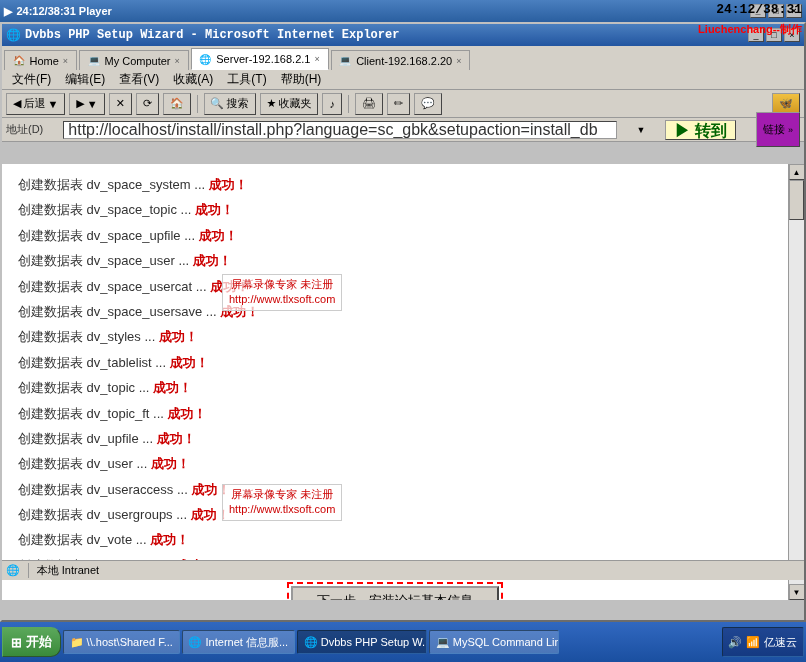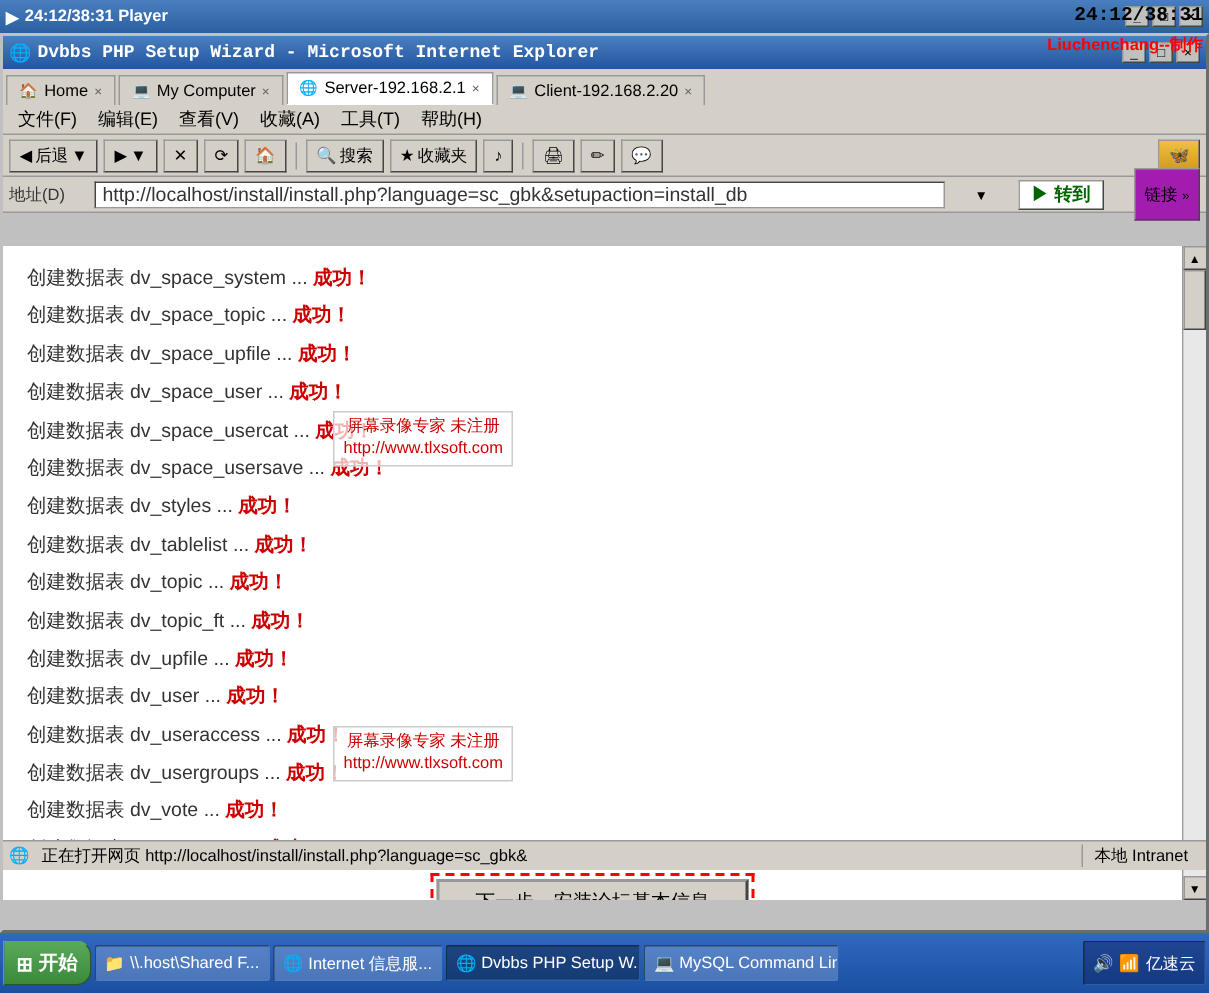--- a/index.html
+++ b/index.html
@@ -155,30 +155,30 @@
       padding: 0 4px;
       gap: 20px;
       border-bottom: 1px solid #999;
     }
     .address-label { font-size: 11px; color: #333; white-space: nowrap; }
     .address-input {
       flex: 1;
       height: 18px;
       border: 1px inset #999;
       background: white;
-      font-size: 13px;
+      font-size: 16px;
       padding: 0 4px;
       color: #333;
     }
     .address-go-btn {
       height: 20px;
       padding: 0 8px;
-      background: #ffffff;
+      background: #fef9c3;
       border: 1px outset #999;
-      font-size: 12px;
+      font-size: 16px;
       cursor: pointer;
       color: #006400;
       font-weight: bold;
     }
     .address-links-btn {
       height: 35px;
       padding: 0 6px;
       background: #a21caf;
       border: 1px outset #999;
       font-size: 11px;
@@ -514,21 +514,20 @@
         <div class="scrollbar-btn">▲</div>
         <div class="scrollbar-track">
           <div class="scrollbar-thumb"></div>
         </div>
         <div class="scrollbar-btn">▼</div>
       </div>
     </div>
 
     <div class="status-bar">
       <span>🌐</span>
-      <span class="status-text">正在打开网页 http://localhost/install/install.php?language=sc_gbk&amp;</span>
       <span class="status-zone">本地 Intranet</span>
     </div>
   </div>
 
   <div class="taskbar">
     <button class="start-btn">
       <span style="color:white; font-weight:bold;">⊞</span>
       <span>开始</span>
     </button>
 

